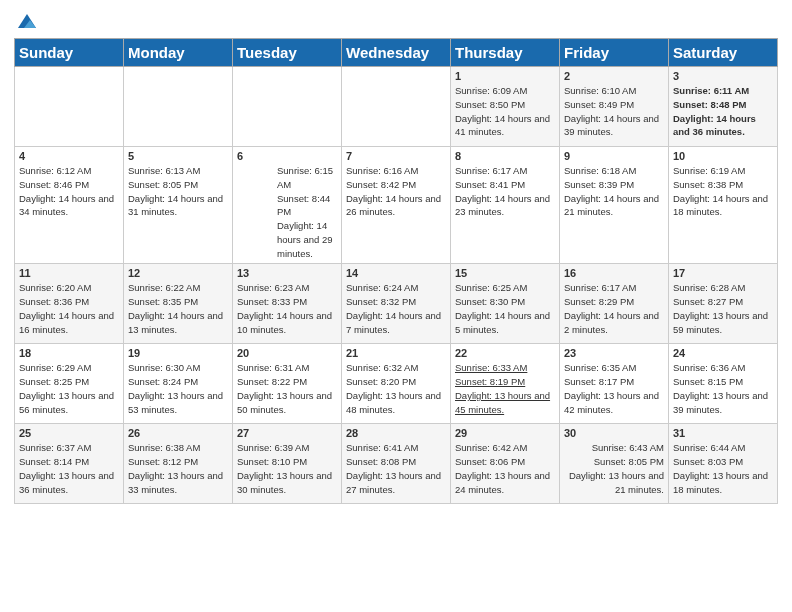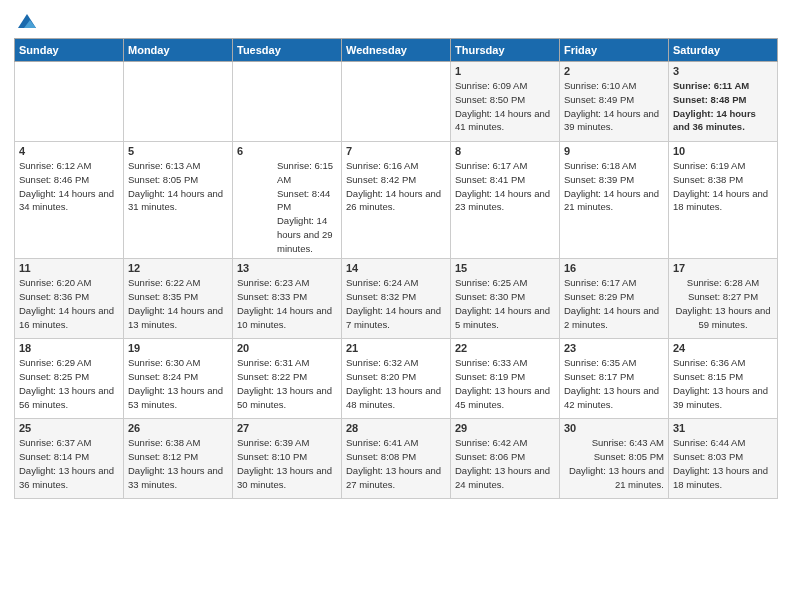--- a/index.html
+++ b/index.html
@@ -62,21 +62,21 @@
     table {
       width: 100%;
       border-collapse: collapse;
       table-layout: fixed;
     }
     thead tr {
       background-color: #1a6aad;
     }
     thead th {
       color: #fff;
-      font-size: 11px;
+      font-size: 15px;
       font-weight: bold;
       padding: 5px 4px;
       text-align: left;
       border: 1px solid #aaa;
     }
     tbody tr {
       height: 80px;
     }
     tbody td {
       vertical-align: top;
@@ -236,21 +236,21 @@
 Daylight: 14 hours and 5 minutes.</div>
           </td>
           <td>
             <span class="day-num">16</span>
             <div class="cell-content" style="white-space: pre-line;">Sunrise: 6:17 AM
 Sunset: 8:29 PM
 Daylight: 14 hours and 2 minutes.</div>
           </td>
           <td>
             <span class="day-num">17</span>
-            <div class="cell-content" style="white-space: pre-line; text-align: center;">Sunrise: 6:28 AM
+            <div class="cell-content" style="white-space: pre-line;">Sunrise: 6:28 AM
 Sunset: 8:27 PM
 Daylight: 13 hours and 59 minutes.</div>
           </td>
         </tr>
         <tr>
           <td>
             <span class="day-num">18</span>
             <div class="cell-content" style="white-space: pre-line;">Sunrise: 6:29 AM
 Sunset: 8:25 PM
 Daylight: 13 hours and 56 minutes.</div>
@@ -268,21 +268,21 @@
 Daylight: 13 hours and 50 minutes.</div>
           </td>
           <td>
             <span class="day-num">21</span>
             <div class="cell-content" style="white-space: pre-line;">Sunrise: 6:32 AM
 Sunset: 8:20 PM
 Daylight: 13 hours and 48 minutes.</div>
           </td>
           <td>
             <span class="day-num">22</span>
-            <div class="cell-content" style="white-space: pre-line;">Sunrise: 6:33 AM
+            <div class="cell-content" style="white-space: pre-line; text-decoration: underline;">Sunrise: 6:33 AM
 Sunset: 8:19 PM
 Daylight: 13 hours and 45 minutes.</div>
           </td>
           <td>
             <span class="day-num">23</span>
             <div class="cell-content" style="white-space: pre-line;">Sunrise: 6:35 AM
 Sunset: 8:17 PM
 Daylight: 13 hours and 42 minutes.</div>
           </td>
           <td>

